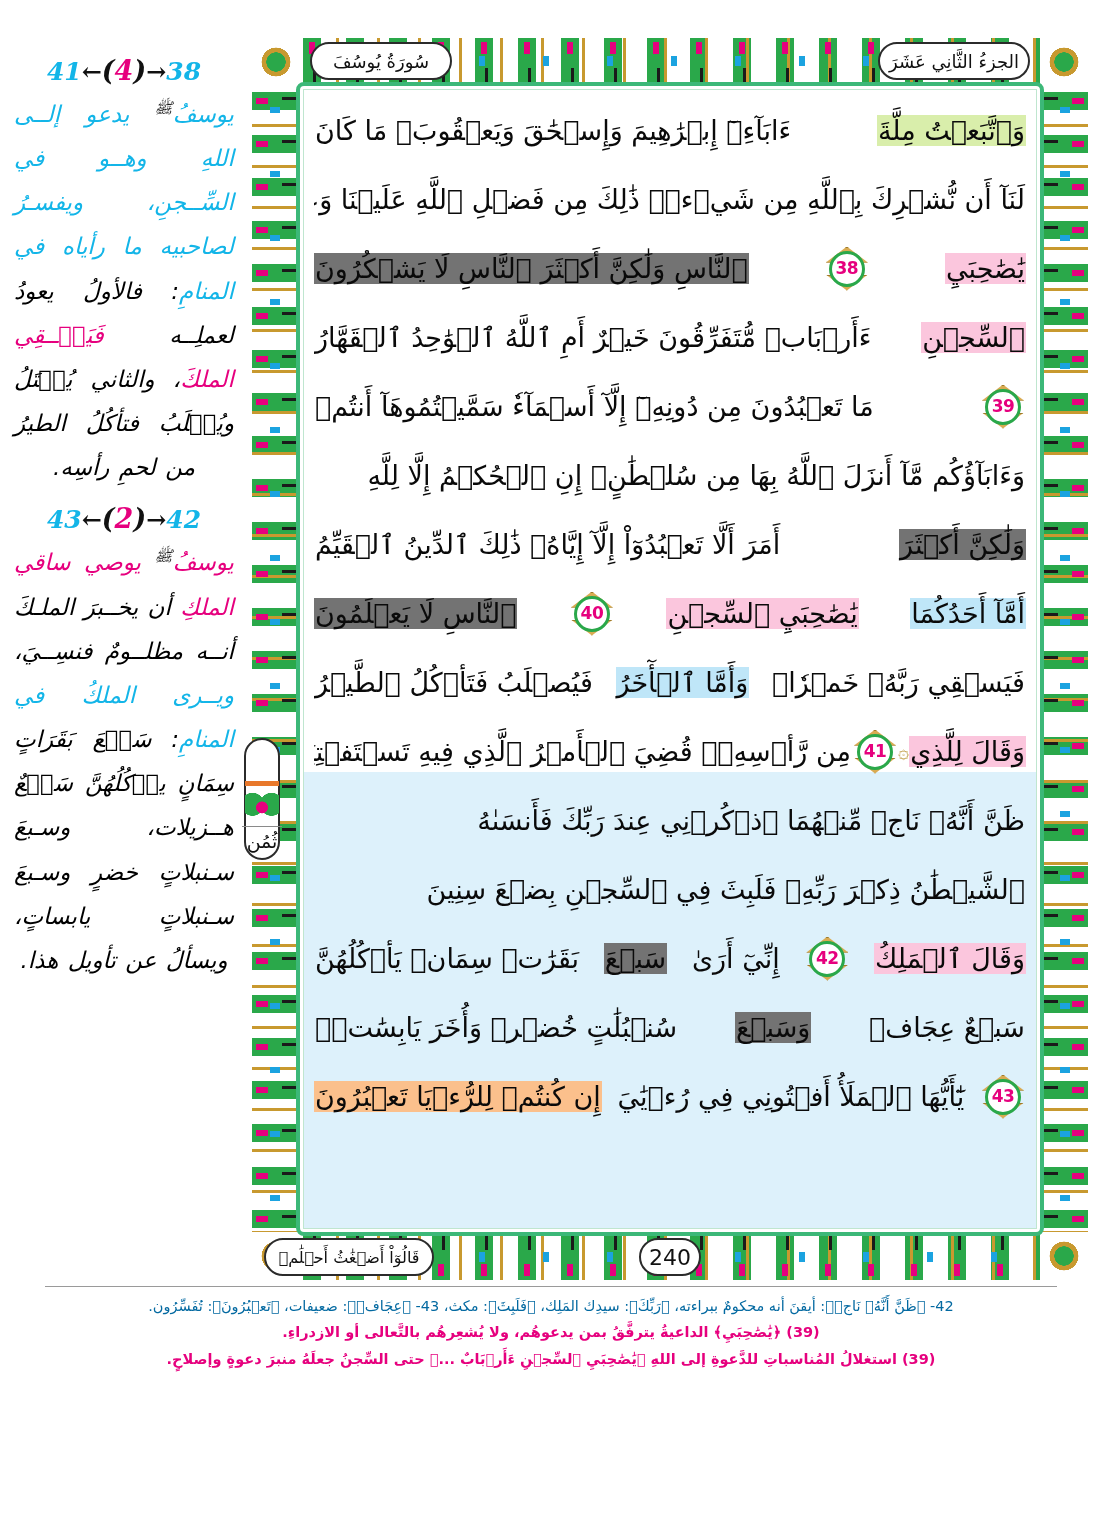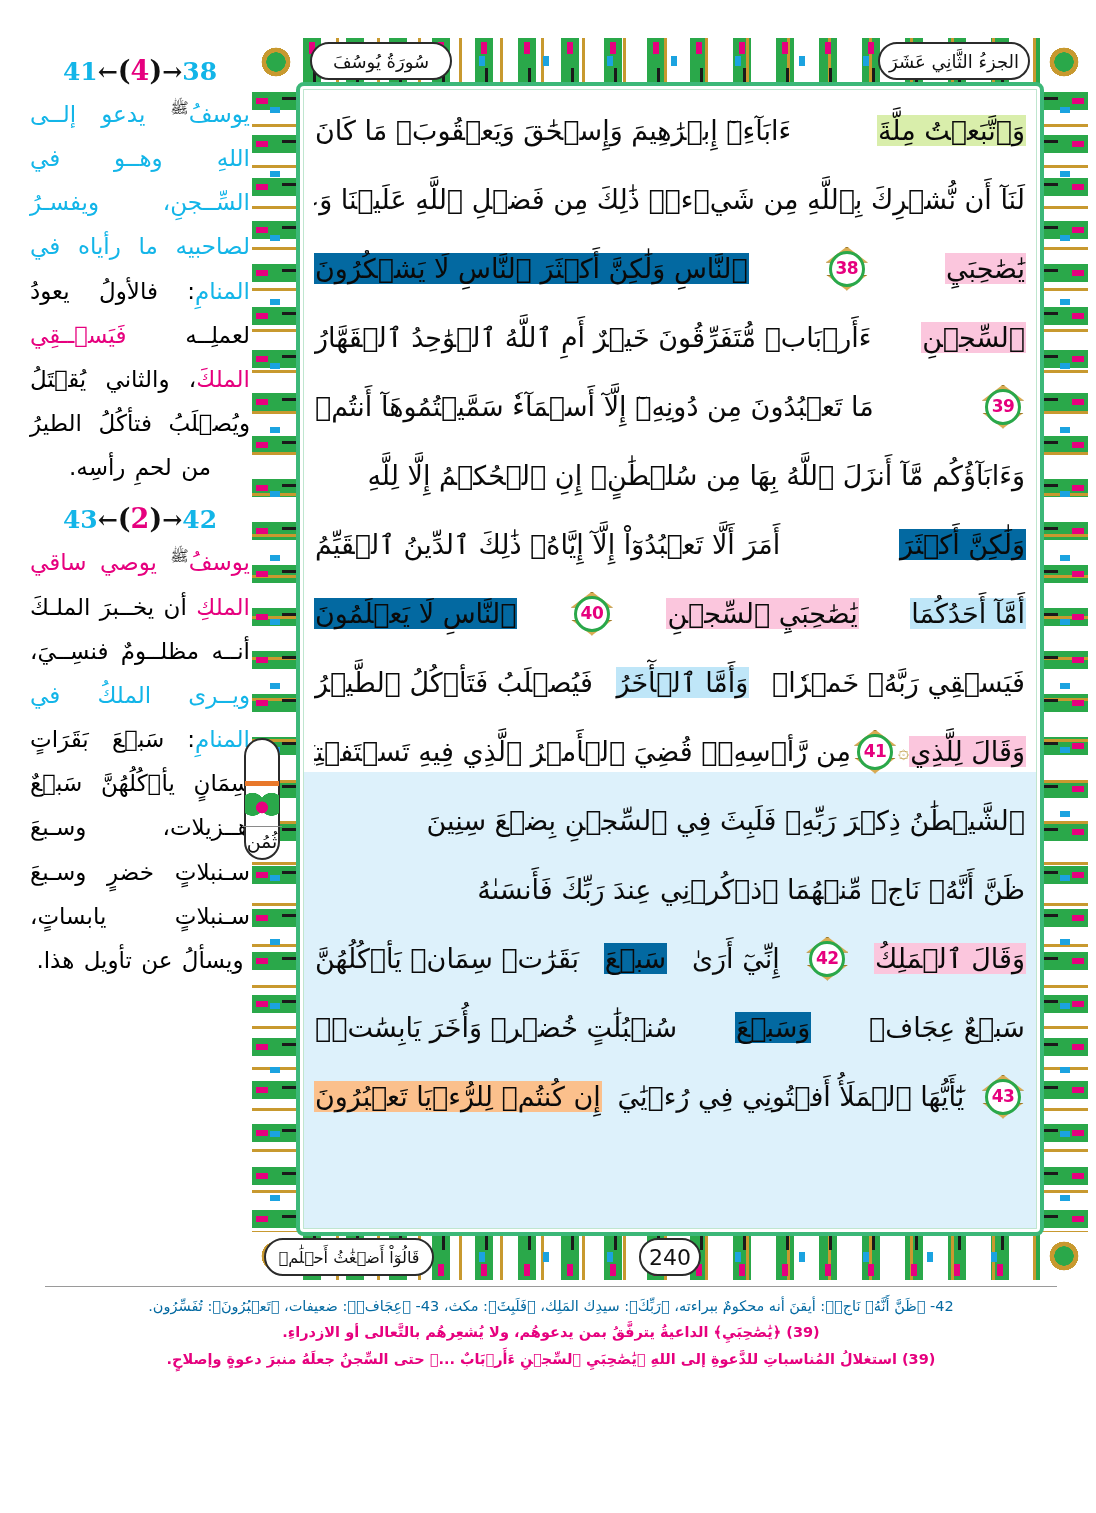--- a/index.html
+++ b/index.html
@@ -11,26 +11,27 @@
     width: 1096px;
     height: 1513px;
     position: relative;
     font-family: "DejaVu Sans", sans-serif;
     overflow: hidden;
   }
 
   
   #left-column {
     position: absolute;
-    left: 16px;
+    left: 0px;
     top: 55px;
     width: 248px;
     height: 1210px;
     direction: rtl;
     text-align: center;
+    font-style: italic;
   }
   .range-bar {
     font-family: "DejaVu Serif", serif;
     font-weight: bold;
     font-size: 25px;
     direction: ltr;
     white-space: nowrap;
     letter-spacing: 0px;
     margin-bottom: 6px;
   }
@@ -267,21 +268,21 @@
     align-items: center;
     justify-content: space-between;
     white-space: nowrap;
     overflow: hidden;
   }
   .ayah-line > .seg {
     display: inline-block;
     padding: 2px 1px;
   }
   .hl-green  { background: #d9eeab; }
-  .hl-yellow { background: #0369a1; }
+  .hl-yellow { background: #737373; }
   .hl-pink   { background: #fbc6dd; }
   .hl-blue   { background: #bfe6f8; }
   .hl-orange { background: #fbc08c; }
   .hl-none   { background: transparent; }
 
   .ayah-mark {
     display: inline-flex;
     align-items: center;
     justify-content: center;
     width: 42px; height: 42px;
@@ -529,24 +530,24 @@
             <span class="sajda-star">۞</span>
             <span class="ayah-mark">
               <span class="gold-a"></span>
               <span class="gold-b"></span>
               <span class="ring"></span>
               <span class="num">41</span>
             </span>
             <span class="seg hl-none">مِن رَّأۡسِهِۦۚ قُضِيَ ٱلۡأَمۡرُ ٱلَّذِي فِيهِ تَسۡتَفۡتِيَانِ</span>
           </div>
           <div class="ayah-line">
+            <span class="seg hl-none">ظَنَّ أَنَّهُۥ نَاجٖ مِّنۡهُمَا ٱذۡكُرۡنِي عِندَ رَبِّكَ فَأَنسَىٰهُ</span>
+          </div>
+          <div class="ayah-line">
             <span class="seg hl-none">ٱلشَّيۡطَٰنُ ذِكۡرَ رَبِّهِۦ فَلَبِثَ فِي ٱلسِّجۡنِ بِضۡعَ سِنِينَ</span>
-          </div>
-          <div class="ayah-line">
-            <span class="seg hl-none">ظَنَّ أَنَّهُۥ نَاجٖ مِّنۡهُمَا ٱذۡكُرۡنِي عِندَ رَبِّكَ فَأَنسَىٰهُ</span>
           </div>
           <div class="ayah-line">
             <span class="seg hl-pink">وَقَالَ ٱلۡمَلِكُ</span>
             <span class="ayah-mark">
               <span class="gold-a"></span>
               <span class="gold-b"></span>
               <span class="ring"></span>
               <span class="num">42</span>
             </span>
             <span class="seg hl-none">إِنِّيٓ أَرَىٰ</span>

